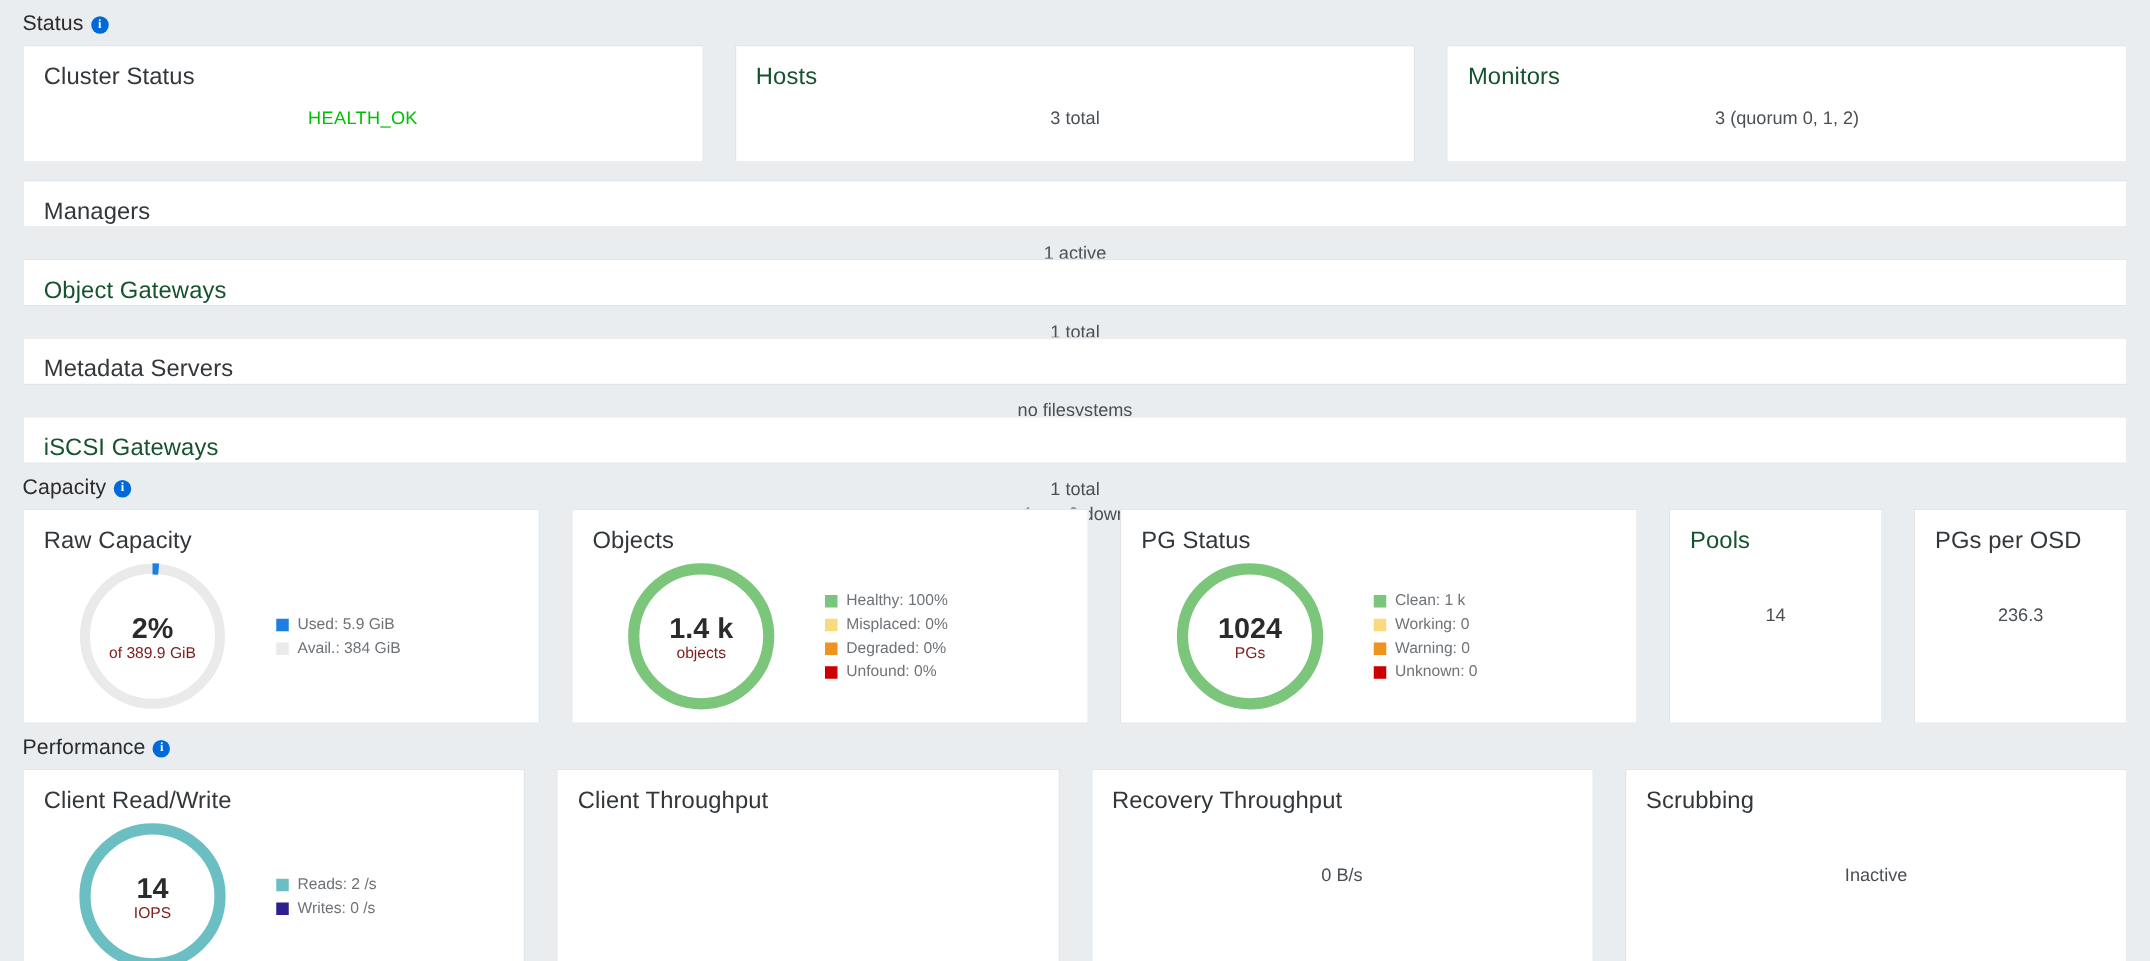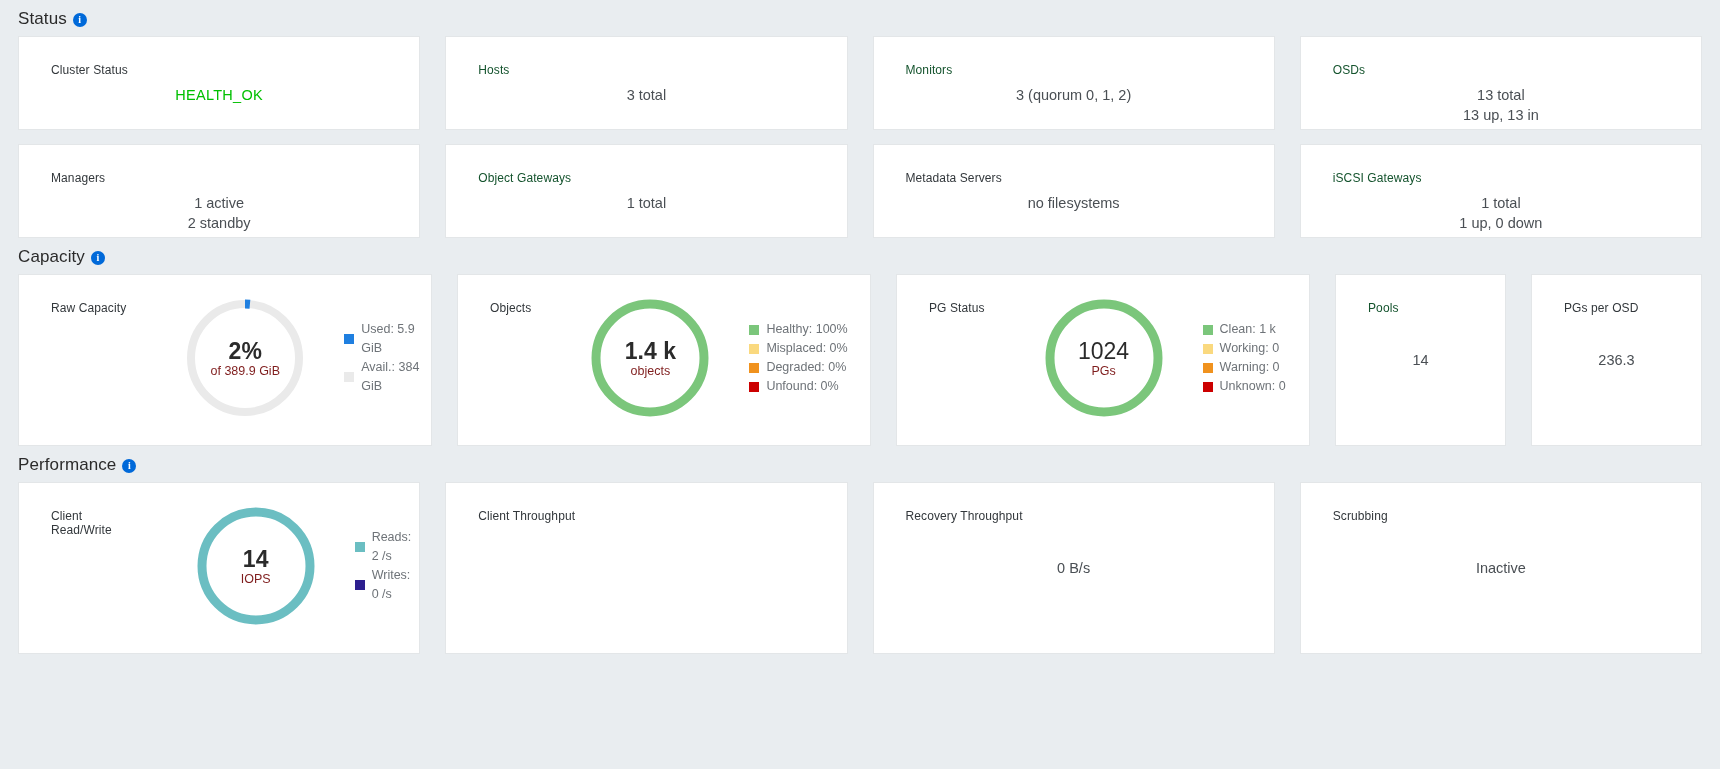--- a/index.html
+++ b/index.html
@@ -21,52 +21,51 @@
   .info-icon {
     width: 14px; height: 14px; border-radius: 50%;
     background: #0069d9; color: #fff;
     font-size: 10px; font-weight: bold; font-family: "Liberation Serif", serif;
     display: inline-flex; align-items: center; justify-content: center;
     line-height: 1; position: relative; top: 1px;
   }
 
   
   .row { display: flex; gap: 25px; }
-  .row + .row { margin-top: 14px; }
+  .row + .row { margin-top: 14px; flex-direction: column; }
   .card {
     background: #fff;
     border: 1px solid #e3e6e8;
     flex: 1 1 0;
     min-width: 0;
     position: relative;
   }
   .card-title {
-    font-size: 12px;
+    font-size: 19px;
     color: #32373b;
-    padding: 14px 16px 0 32px;
+    padding: 14px 16px 0 16px;
     letter-spacing: .1px;
-    margin-top: 12px;
   }
   .card-title.link { color: #14532d; cursor: pointer; }
 
   
   .status-card { height: 94px; }
   .status-card .value {
     position: absolute;
     left: 0; right: 0;
     top: 48px;
     text-align: center;
     font-size: 14.5px;
     color: #4a4f54;
     line-height: 20px;
   }
   .status-card .value.health { color: #00c000; letter-spacing: .3px; }
 
   
-  .chart-card { height: 172px; display: flex; flex-direction: row; }
+  .chart-card { height: 172px; display: flex; flex-direction: column; }
   .chart-card .body {
     flex: 1;
     display: flex;
     align-items: center;
     padding: 0 8px 4px 8px;
   }
   .donut-wrap {
     width: 190px; flex: 0 0 190px;
     display: flex; align-items: center; justify-content: center;
     position: relative;
@@ -75,21 +74,21 @@
   .donut svg { display: block; transform: rotate(-90deg); }
   .donut .center {
     position: absolute; inset: 0;
     display: flex; flex-direction: column;
     align-items: center; justify-content: center;
     pointer-events: none;
   }
   .donut .center .big {
     font-size: 23px; color: #2b2b2b; font-weight: 600; line-height: 26px;
   }
-  .donut .center .big.light { font-weight: 400; }
+  .donut .center .big.light { font-weight: 700; }
   .donut .center .sub { font-size: 12.5px; color: #7f1d1d; line-height: 15px; }
 
   .legend { flex: 1; padding-left: 4px; }
   .legend-item {
     display: flex; align-items: center; gap: 7px;
     font-size: 12.5px; color: #6e7378; line-height: 19px;
   }
   .swatch { width: 10px; height: 10px; flex: 0 0 10px; }
 
   
@@ -121,27 +120,20 @@
     <div class="card status-card">
       <div class="card-title link">Hosts</div>
       <div class="value">
         <div>3 total</div>
       </div>
     </div>
     <div class="card status-card">
       <div class="card-title link">Monitors</div>
       <div class="value">
         <div>3 (quorum 0, 1, 2)</div>
-      </div>
-    </div>
-    <div class="card status-card">
-      <div class="card-title link">OSDs</div>
-      <div class="value">
-        <div>13 total</div>
-        <div>13 up, 13 in</div>
       </div>
     </div>
   </div>
 
   <div class="row">
     <div class="card status-card">
       <div class="card-title">Managers</div>
       <div class="value">
         <div>1 active</div>
         <div>2 standby</div>

